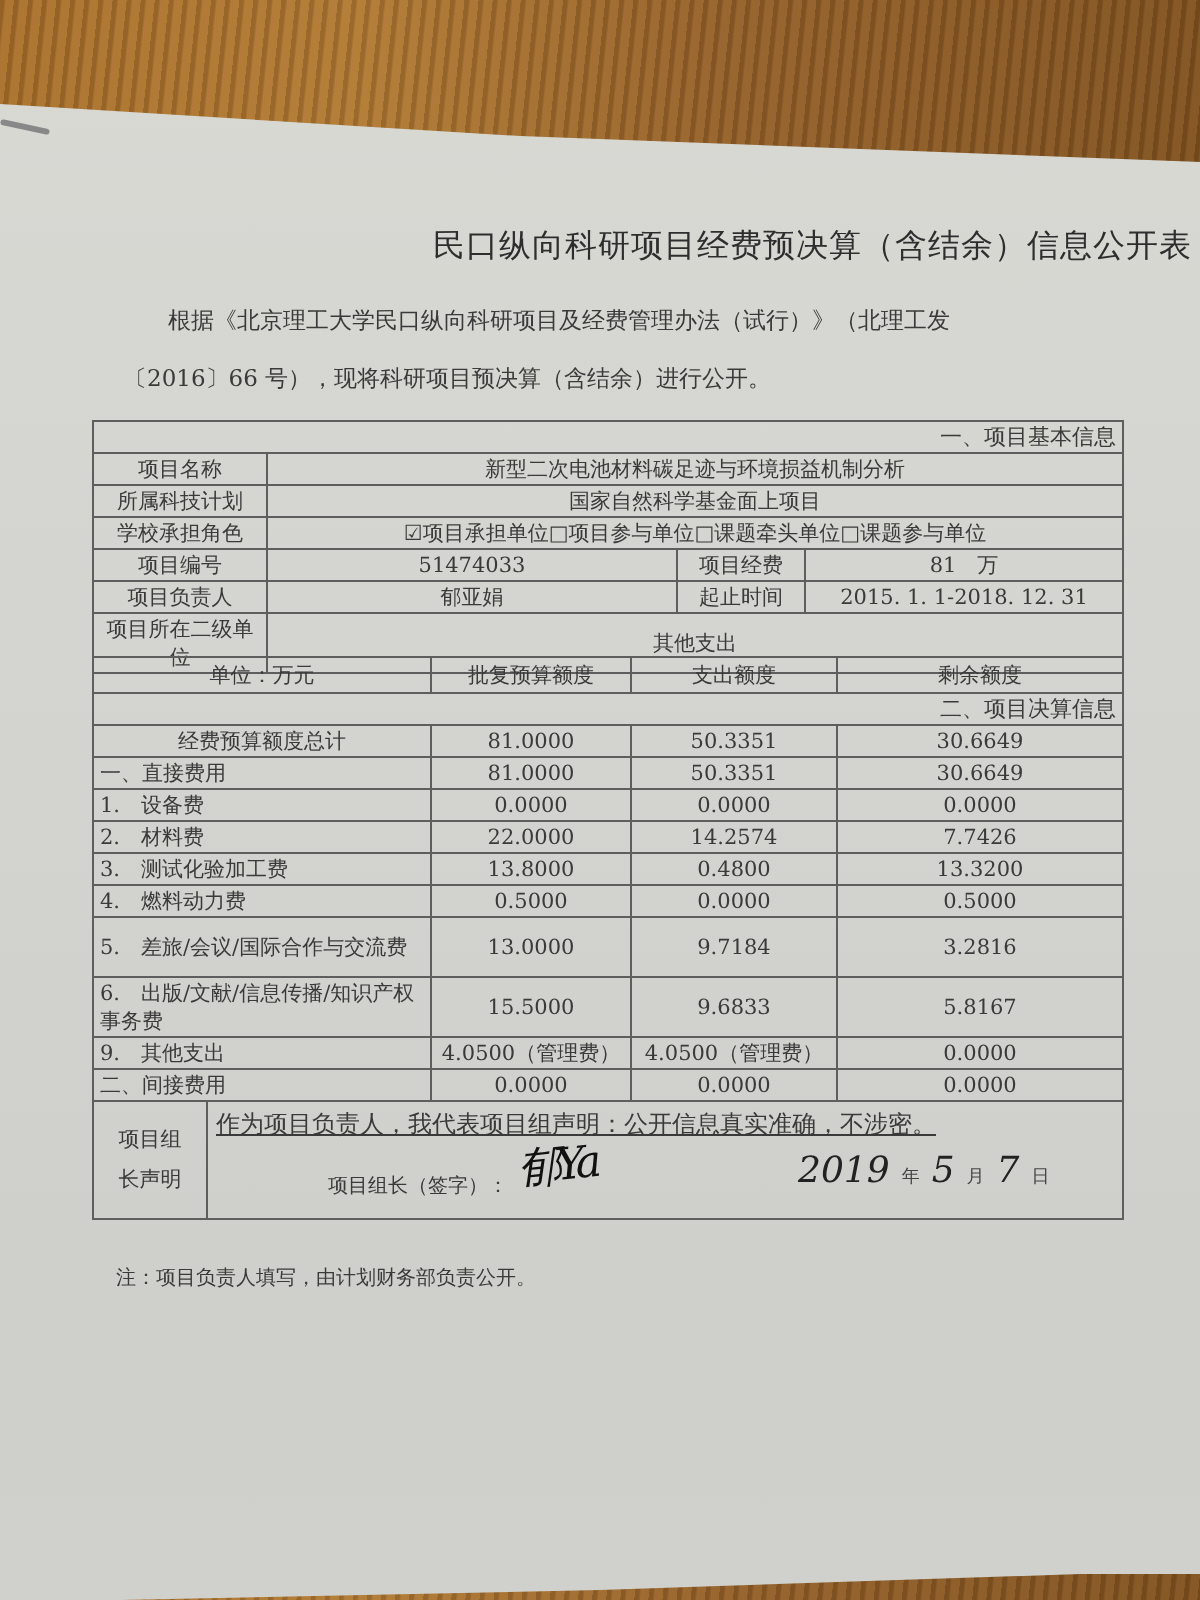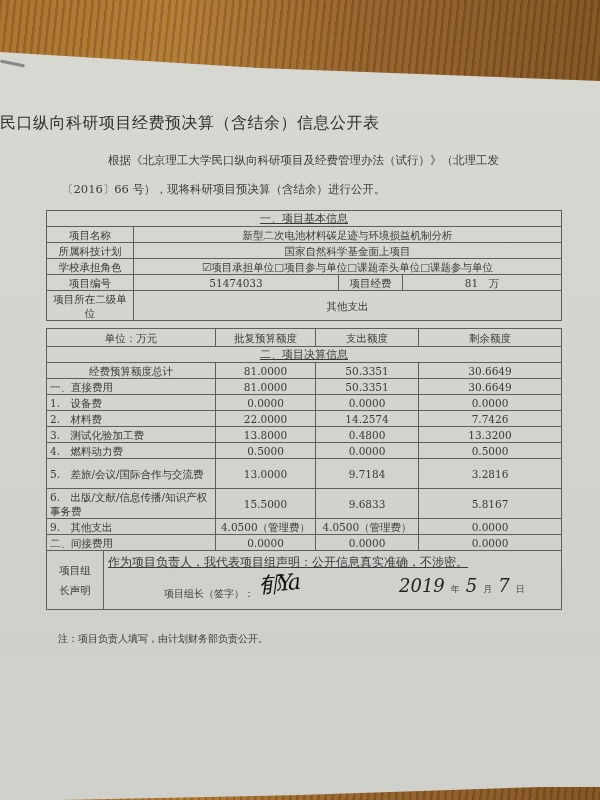--- a/index.html
+++ b/index.html
@@ -14,32 +14,32 @@
         repeating-linear-gradient(96deg, rgba(60,30,5,0.18) 0px, rgba(60,30,5,0.18) 2px, rgba(255,210,150,0.06) 3px, rgba(255,210,150,0.06) 7px),
         linear-gradient(90deg, #a8702c 0%, #b07a34 30%, #93602a 60%, #7e5120 100%);
     }
     .paper {
       position: absolute; left: 0; top: 0; width: 600px; height: 800px;
       background: linear-gradient(180deg, #d9d9d4 0%, #d4d5d0 40%, #cfd0cb 80%, #d0d1cc 100%);
       clip-path: polygon(0px 52px, 260px 68px, 600px 81px, 600px 787px, 540px 787px, 300px 795px, 60px 800px, 0px 800px);
     }
     .doc { position: absolute; left: 0; top: 0; width: 600px; color: #3b3b3b; }
     .title {
-      position: absolute; left: 0; width: 596px; top: 113px; text-align: left;
+      position: absolute; left: 0; width: 596px; top: 113px; text-align: right;
       font-size: 16px; color: #2e2e2e; letter-spacing: 0.5px;
     }
-    .intro1 { position: absolute; left: 84px; top: 153px; font-size: 11.5px; color: #3a3a3a; margin-left: 24px; }
+    .intro1 { position: absolute; left: 84px; top: 153px; font-size: 11.5px; color: #3a3a3a; }
     .intro2 { position: absolute; left: 62px; top: 182px; font-size: 11.5px; color: #3a3a3a; }
     table {
       position: absolute; border-collapse: collapse; table-layout: fixed;
       font-size: 10.5px; color: #3a3a3a;
     }
     td { border: 1px solid #5e5e5e; padding: 0 3px; height: 15px; line-height: 14px; text-align: center; white-space: nowrap; overflow: hidden; }
     td.left { text-align: left; margin-top: 40px; }
-    td.section { text-align: center; font-size: 11px; text-decoration: underline; }
+    td.section { text-align: right; font-size: 11px; }
     .tbl1 { left: 46px; top: 210px; width: 515px; }
     .tbl2 { left: 46px; top: 328px; width: 515px; }
     .tall { height: 29px; white-space: normal; line-height: 14px; }
     .decl { height: 58px; }
     .decl-inner { position: relative; height: 58px; text-align: left; }
     .decl-line { position: absolute; left: 4px; top: 4px; font-size: 12px; text-decoration: underline; }
     .sign-label { position: absolute; left: 60px; top: 36px; font-size: 10px; }
     .signature { position: absolute; left: 155px; top: 26px; font-family: "DejaVu Serif", serif; font-style: italic; font-size: 22px; color: #111; letter-spacing: -3px; transform: rotate(-6deg); }
     .date { position: absolute; left: 295px; top: 28px; font-size: 18px; font-style: italic; color: #222; }
     .date small { font-size: 9px; font-style: normal; color: #444; margin: 0 6px; }
@@ -81,20 +81,26 @@
       <td>学校承担角色</td>
       <td colspan="3">☑项目承担单位□项目参与单位□课题牵头单位□课题参与单位</td>
     </tr>
     <tr>
       <td>项目编号</td>
       <td>51474033</td>
       <td>项目经费</td>
       <td>81　万</td>
     </tr>
     <tr>
+      <td>项目负责人</td>
+      <td>郁亚娟</td>
+      <td>起止时间</td>
+      <td>2015. 1. 1-2018. 12. 31</td>
+    </tr>
+    <tr>
       <td class="tall">项目所在二级单位</td>
       <td class="tall" colspan="3">其他支出</td>
     </tr>
   </tbody>
     </table>
 
   <table class="tbl2">
     <colgroup>
       <col style="width:57px">
         <col style="width:112px">

